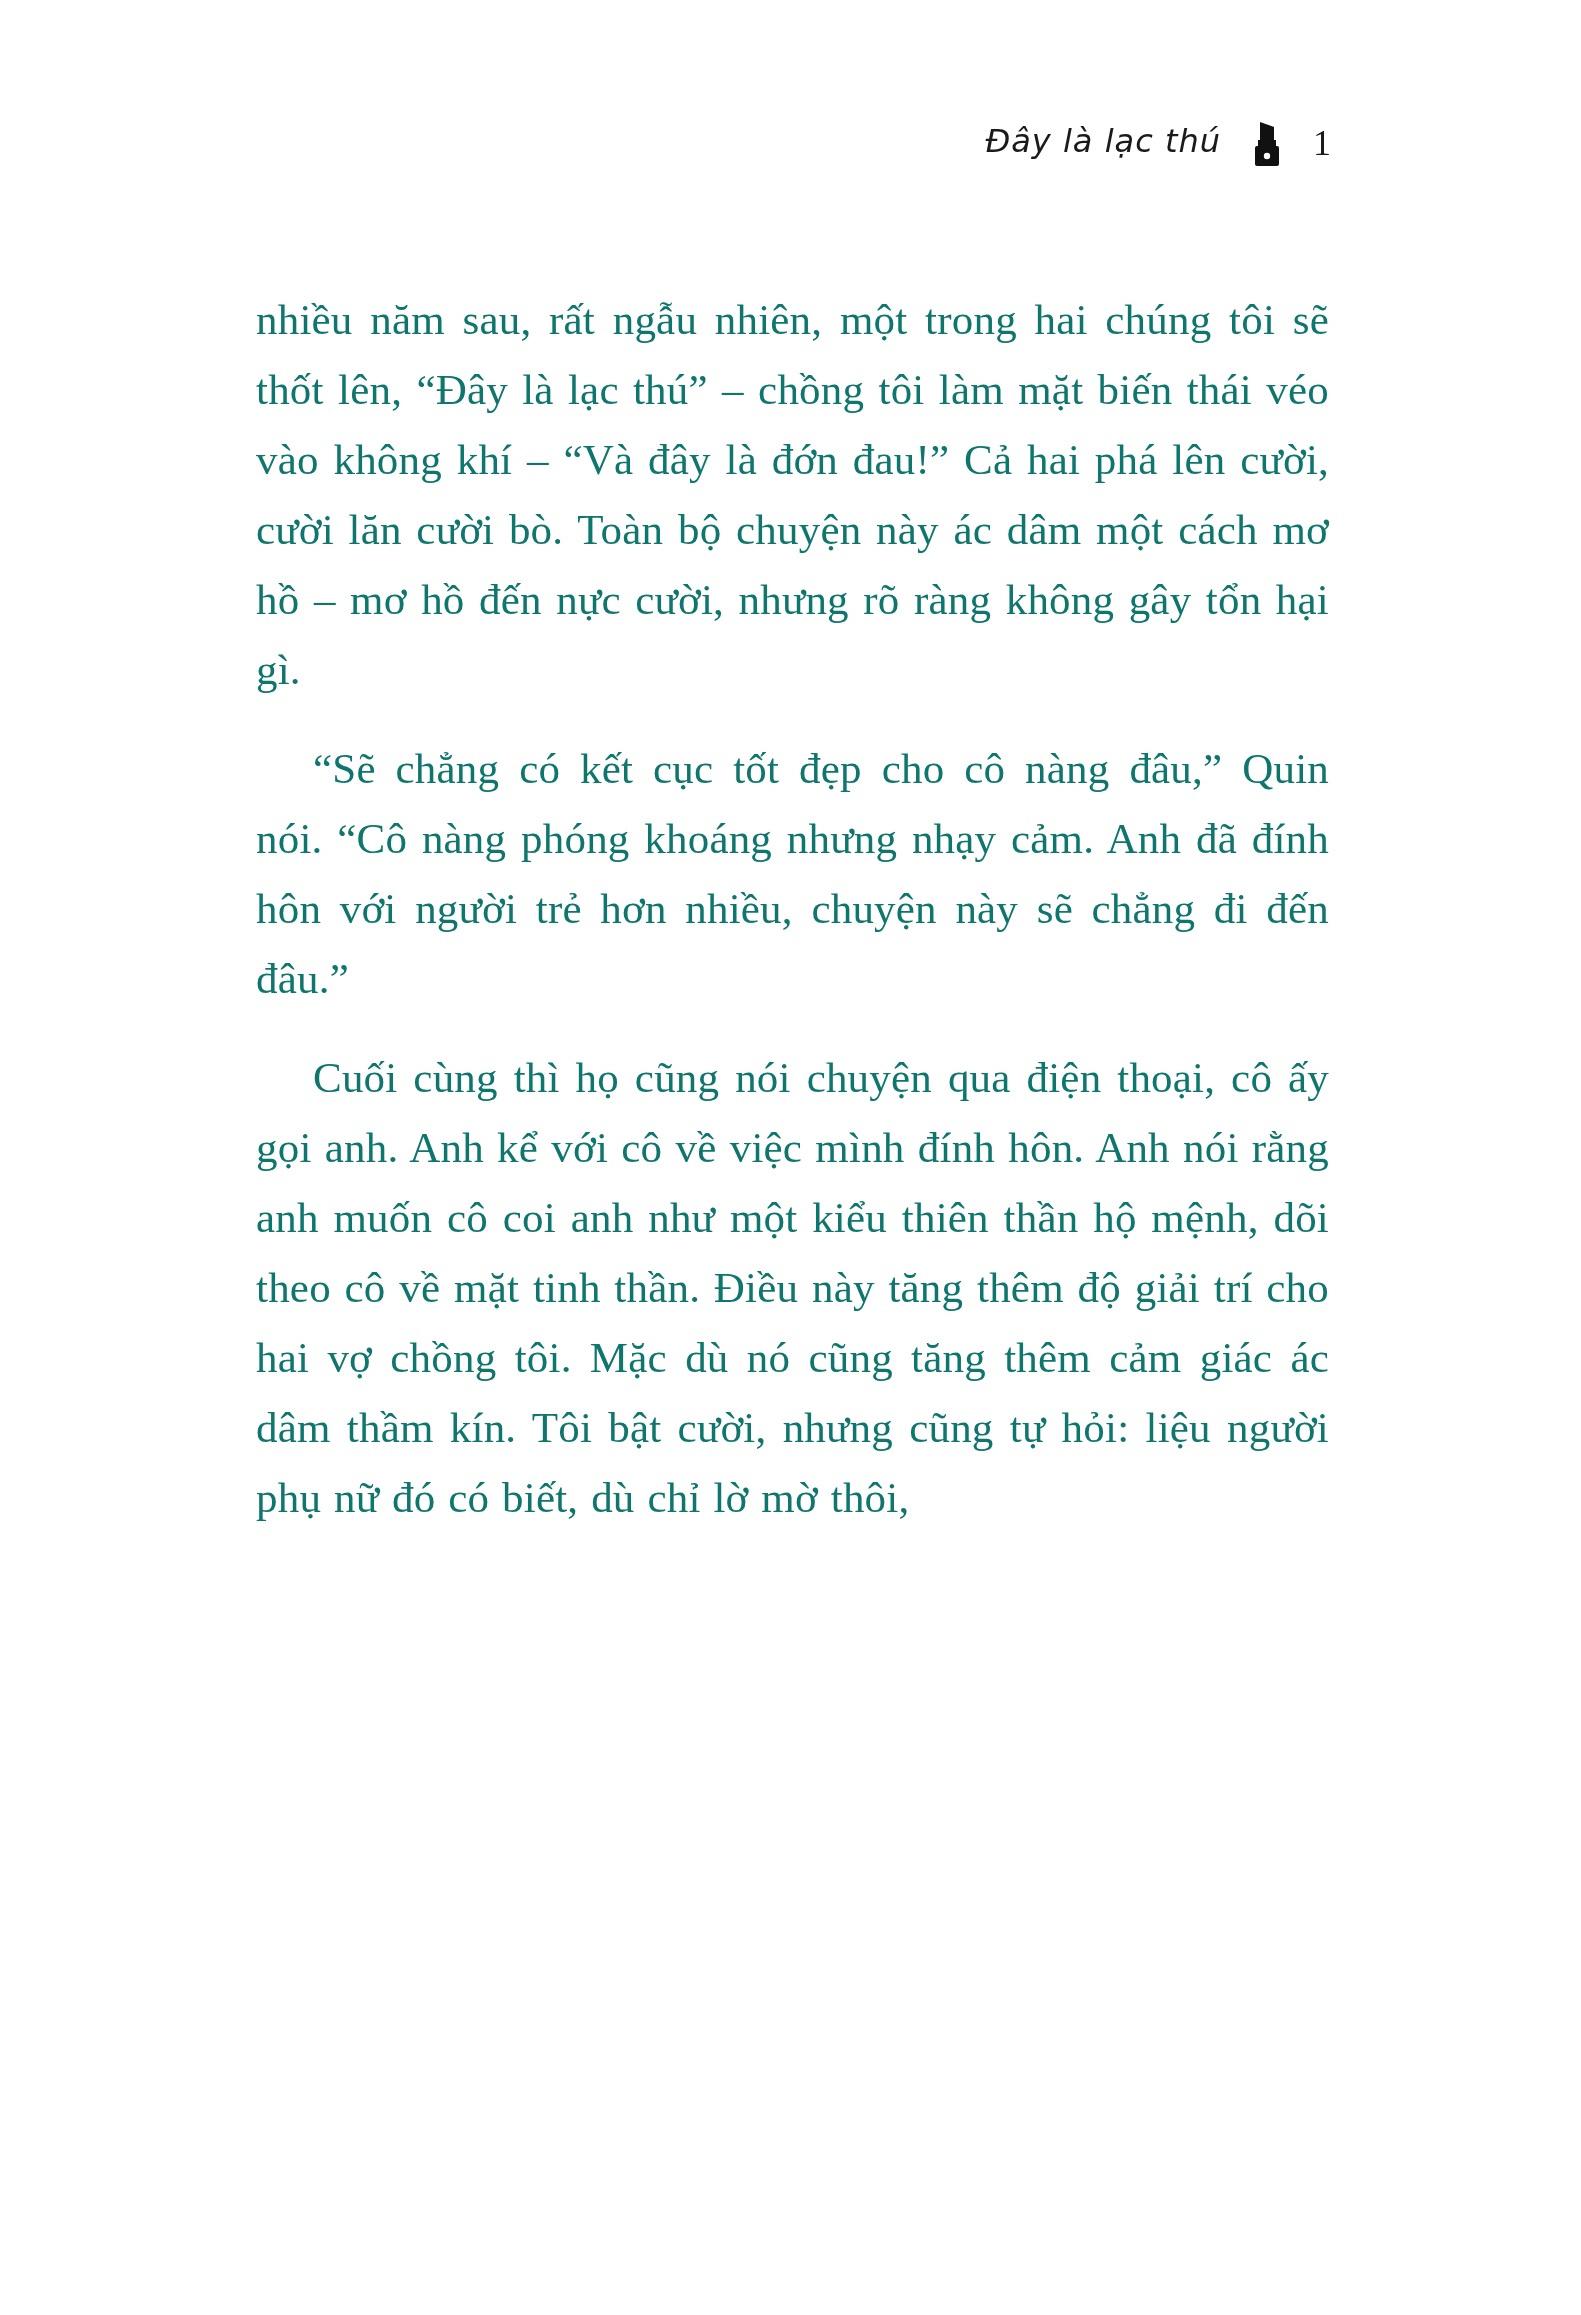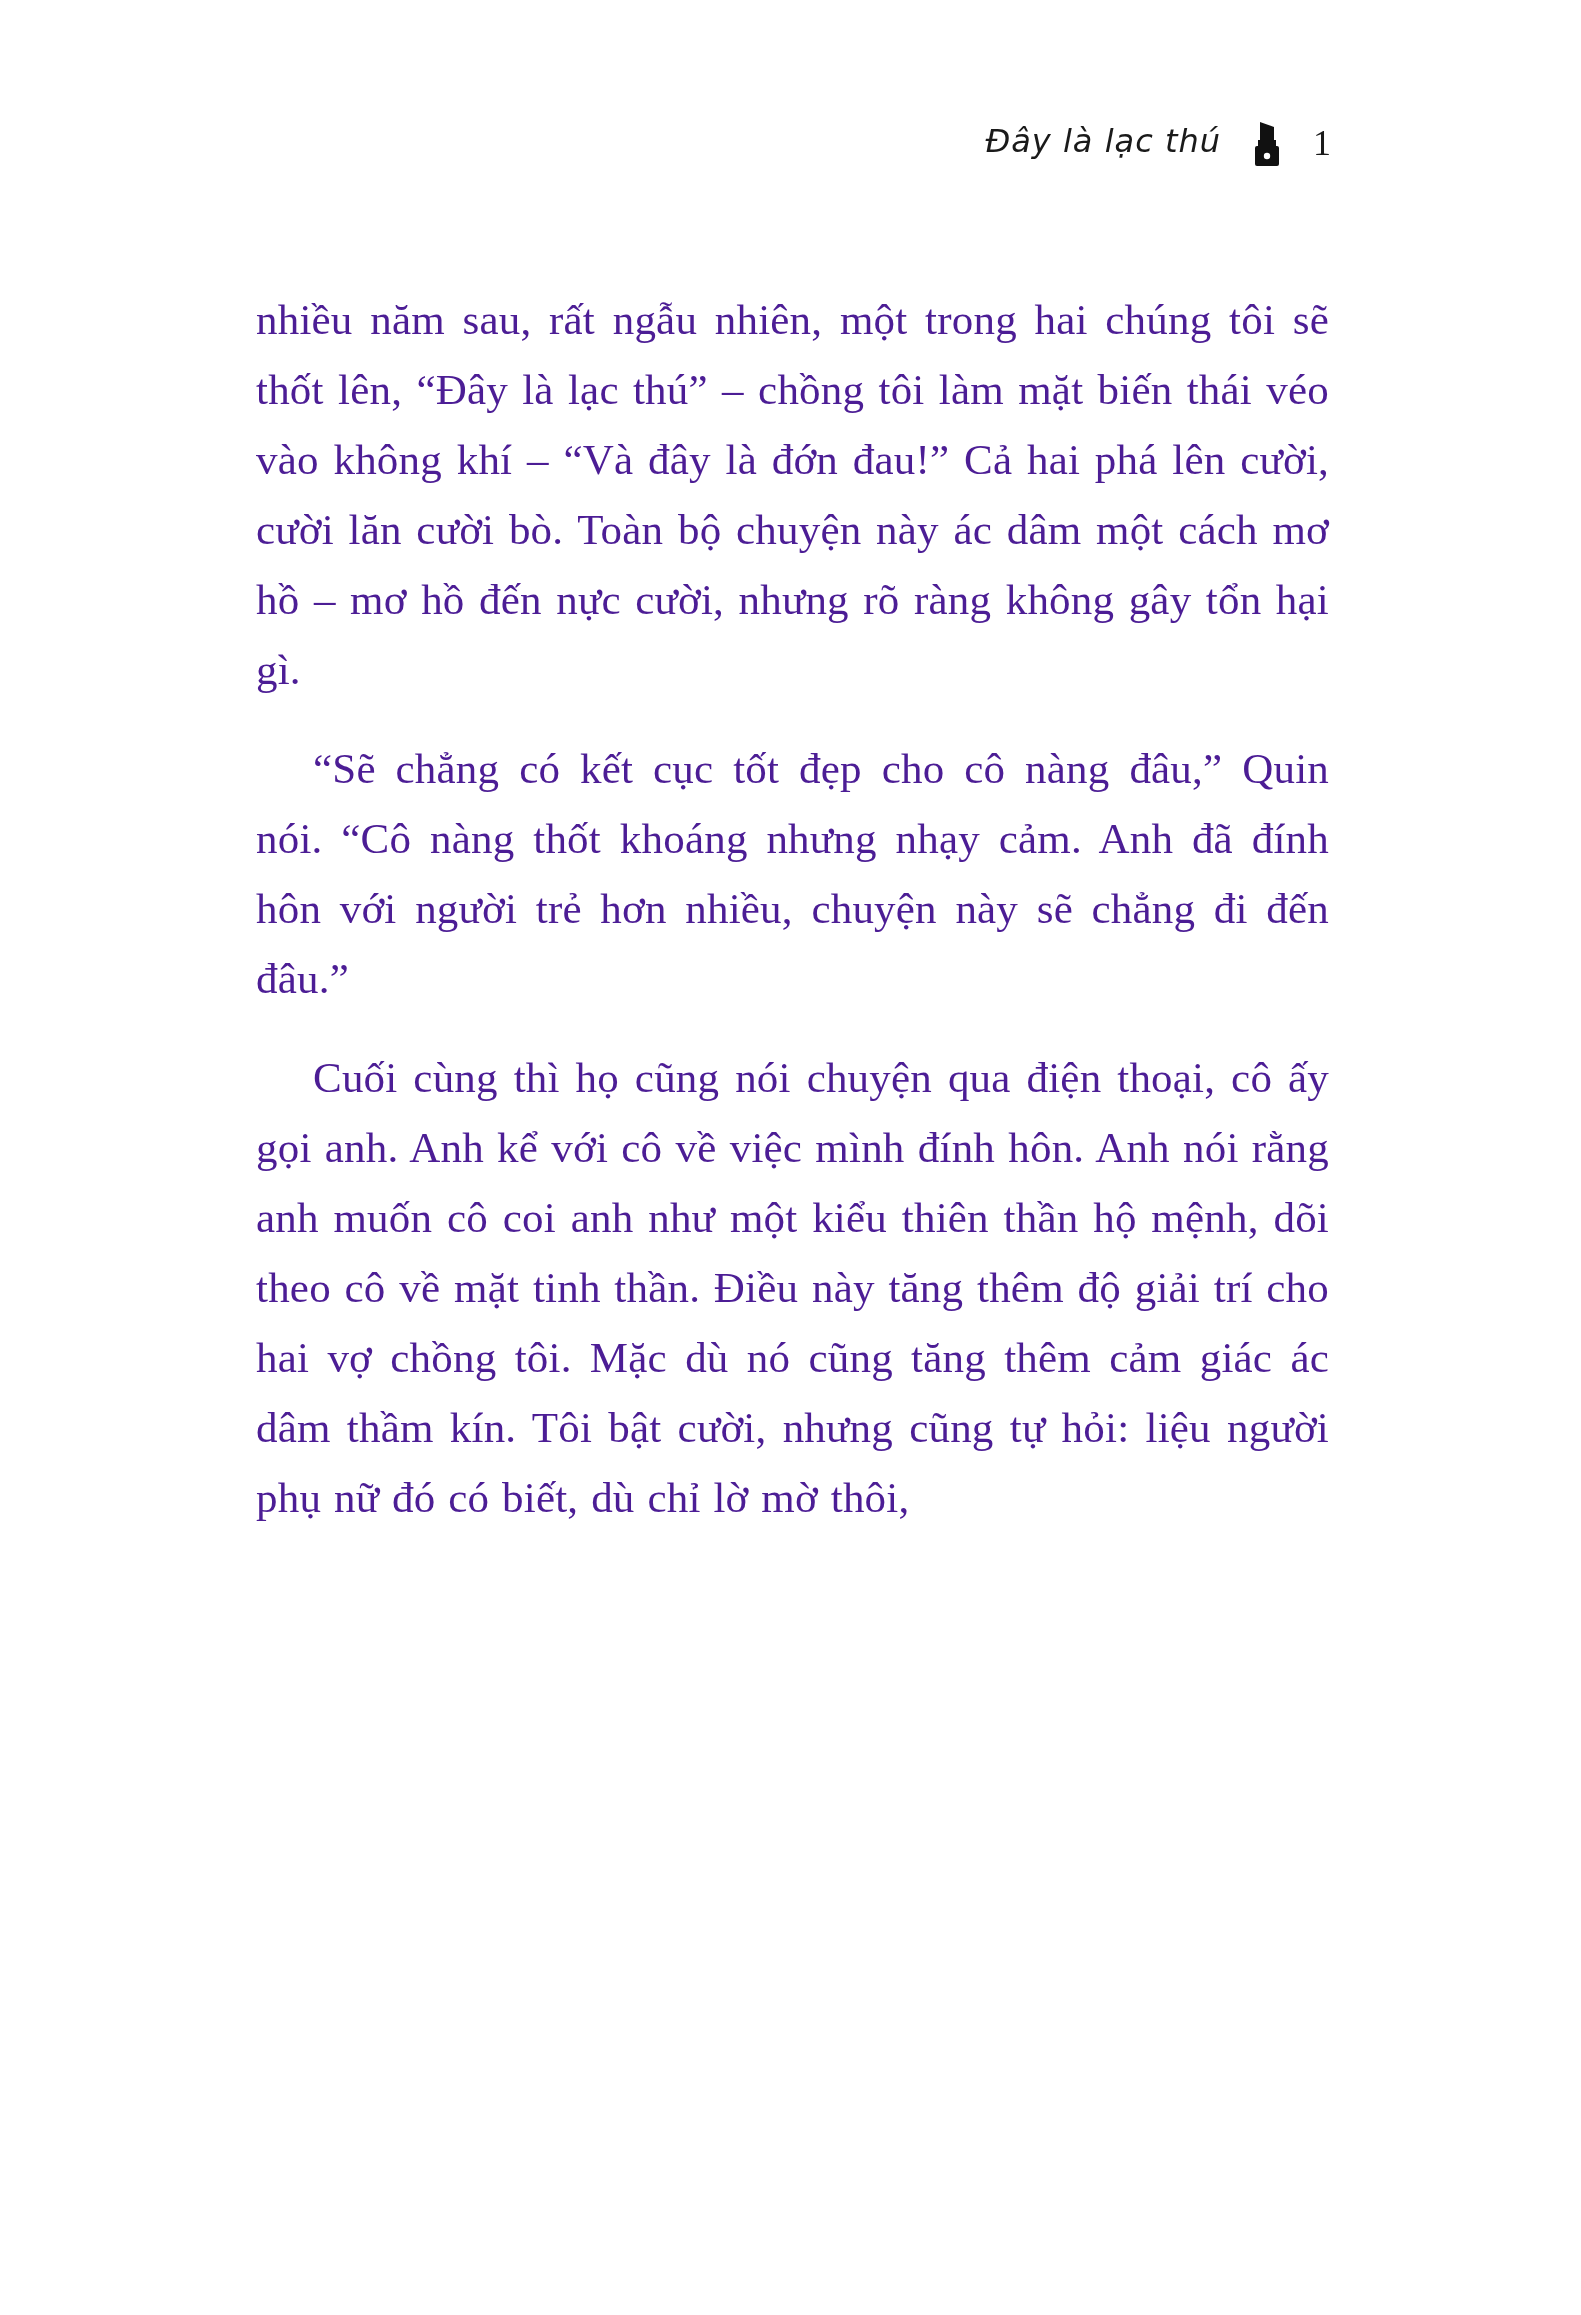--- a/index.html
+++ b/index.html
@@ -49,21 +49,21 @@
     left: 256px;
     width: 1073px;
   }
   .para {
     margin: 0 0 29px 0;
     font-size: 43px;
     line-height: 70px;
     text-align: justify;
     word-spacing: 1.9px;
     letter-spacing: 0.2px;
-    color: #4c1d95;
+    color: #0f766e;
   }
   .para.indent {
     text-indent: 57px;
   }
 </style>
 </head>
 <body>
 
 <div class="page">
 
@@ -75,18 +75,18 @@
         <rect x="8" y="21" width="18" height="7" fill="#111111"></rect>
         <rect x="5" y="27" width="24" height="20" rx="2" fill="#111111"></rect>
         <circle cx="17" cy="37" r="3.2" fill="#ffffff"></circle>
       </svg>
     </span>
     <span class="page-number">1</span>
   </div>
 
   <div class="content">
       <p class="para">nhiều năm sau, rất ngẫu nhiên, một trong hai chúng tôi sẽ thốt lên, “Đây là lạc thú” – chồng tôi làm mặt biến thái véo vào không khí – “Và đây là đớn đau!” Cả hai phá lên cười, cười lăn cười bò. Toàn bộ chuyện này ác dâm một cách mơ hồ – mơ hồ đến nực cười, nhưng rõ ràng không gây tổn hại gì.</p>
-      <p class="para indent">“Sẽ chẳng có kết cục tốt đẹp cho cô nàng đâu,” Quin nói. “Cô nàng thốt khoáng nhưng nhạy cảm. Anh đã đính hôn với người trẻ hơn nhiều, chuyện này sẽ chẳng đi đến đâu.”</p>
+      <p class="para indent">“Sẽ chẳng có kết cục tốt đẹp cho cô nàng đâu,” Quin nói. “Cô nàng phóng khoáng nhưng nhạy cảm. Anh đã đính hôn với người trẻ hơn nhiều, chuyện này sẽ chẳng đi đến đâu.”</p>
       <p class="para indent">Cuối cùng thì họ cũng nói chuyện qua điện thoại, cô ấy gọi anh. Anh kể với cô về việc mình đính hôn. Anh nói rằng anh muốn cô coi anh như một kiểu thiên thần hộ mệnh, dõi theo cô về mặt tinh thần. Điều này tăng thêm độ giải trí cho hai vợ chồng tôi. Mặc dù nó cũng tăng thêm cảm giác ác dâm thầm kín. Tôi bật cười, nhưng cũng tự hỏi: liệu người phụ nữ đó có biết, dù chỉ lờ mờ thôi,</p>
     </div>
 
 </div>
 
 
 </body></html>

